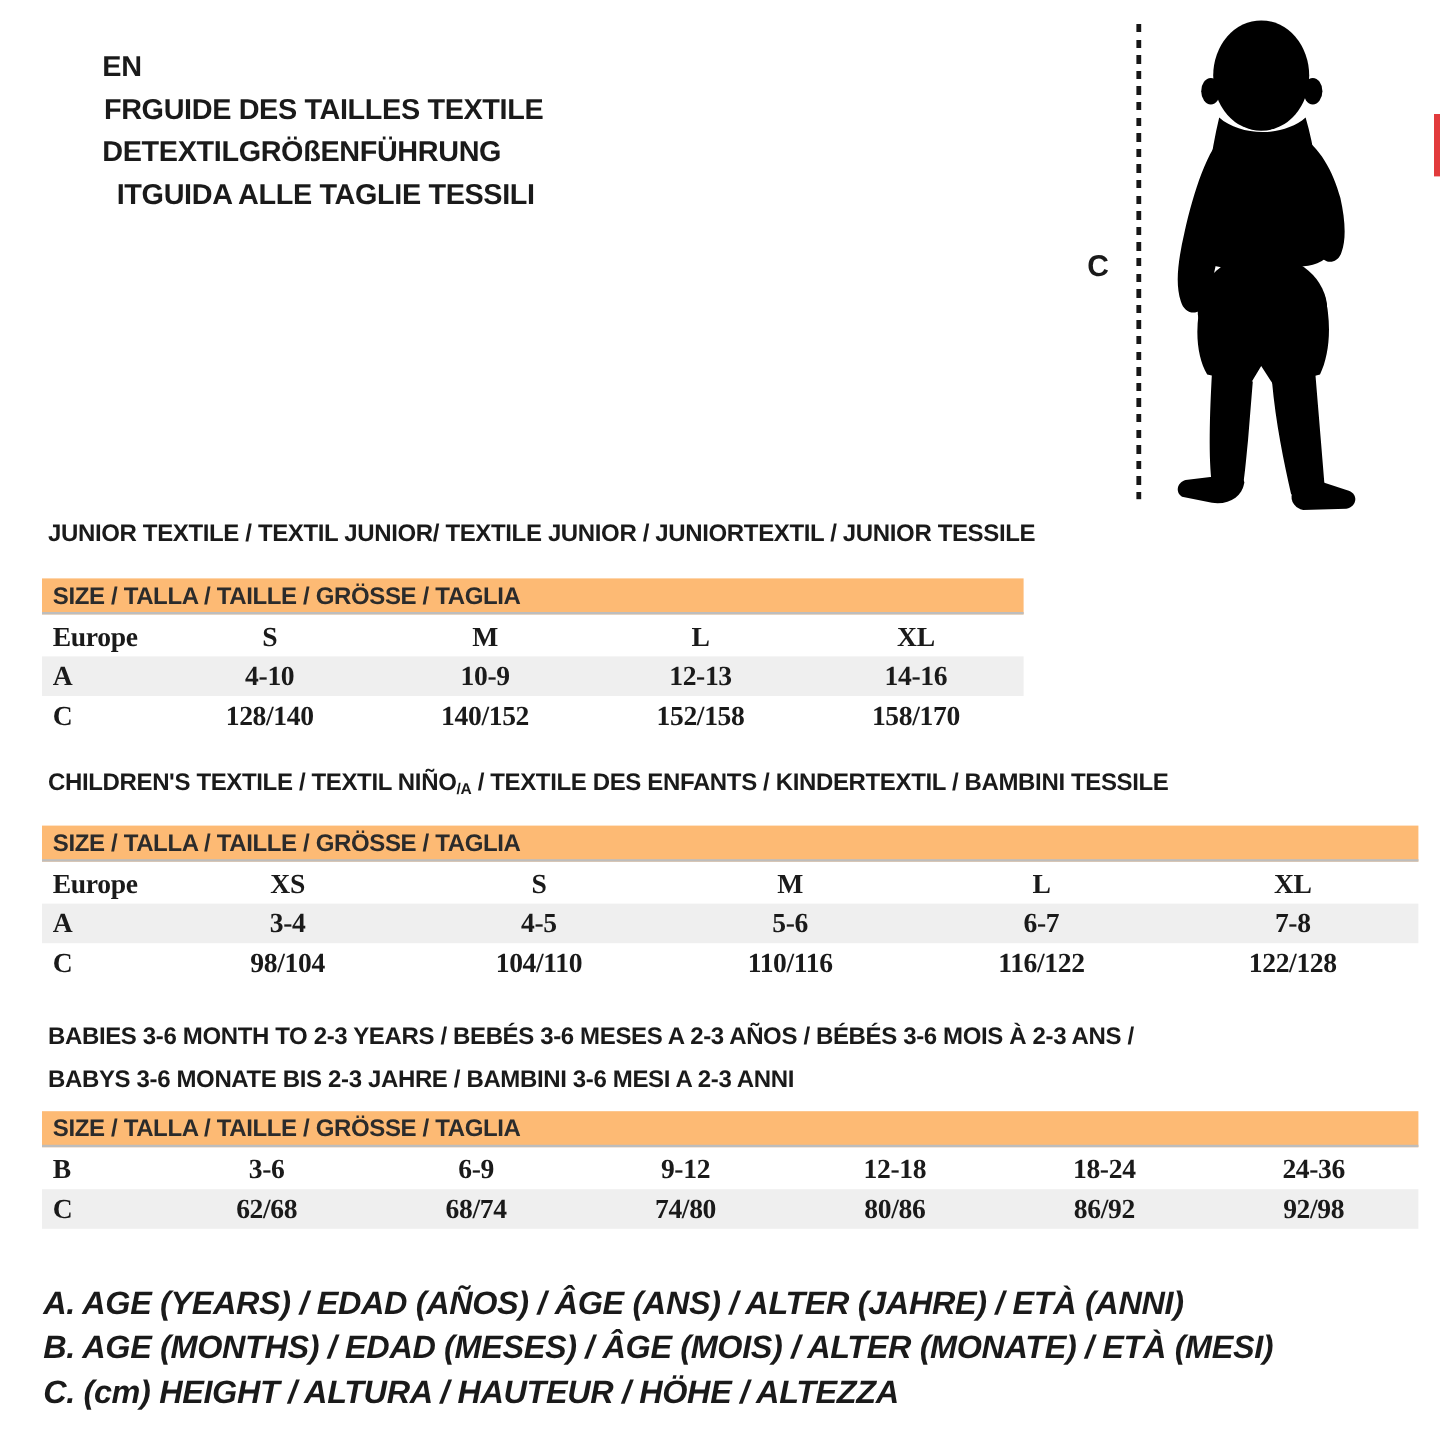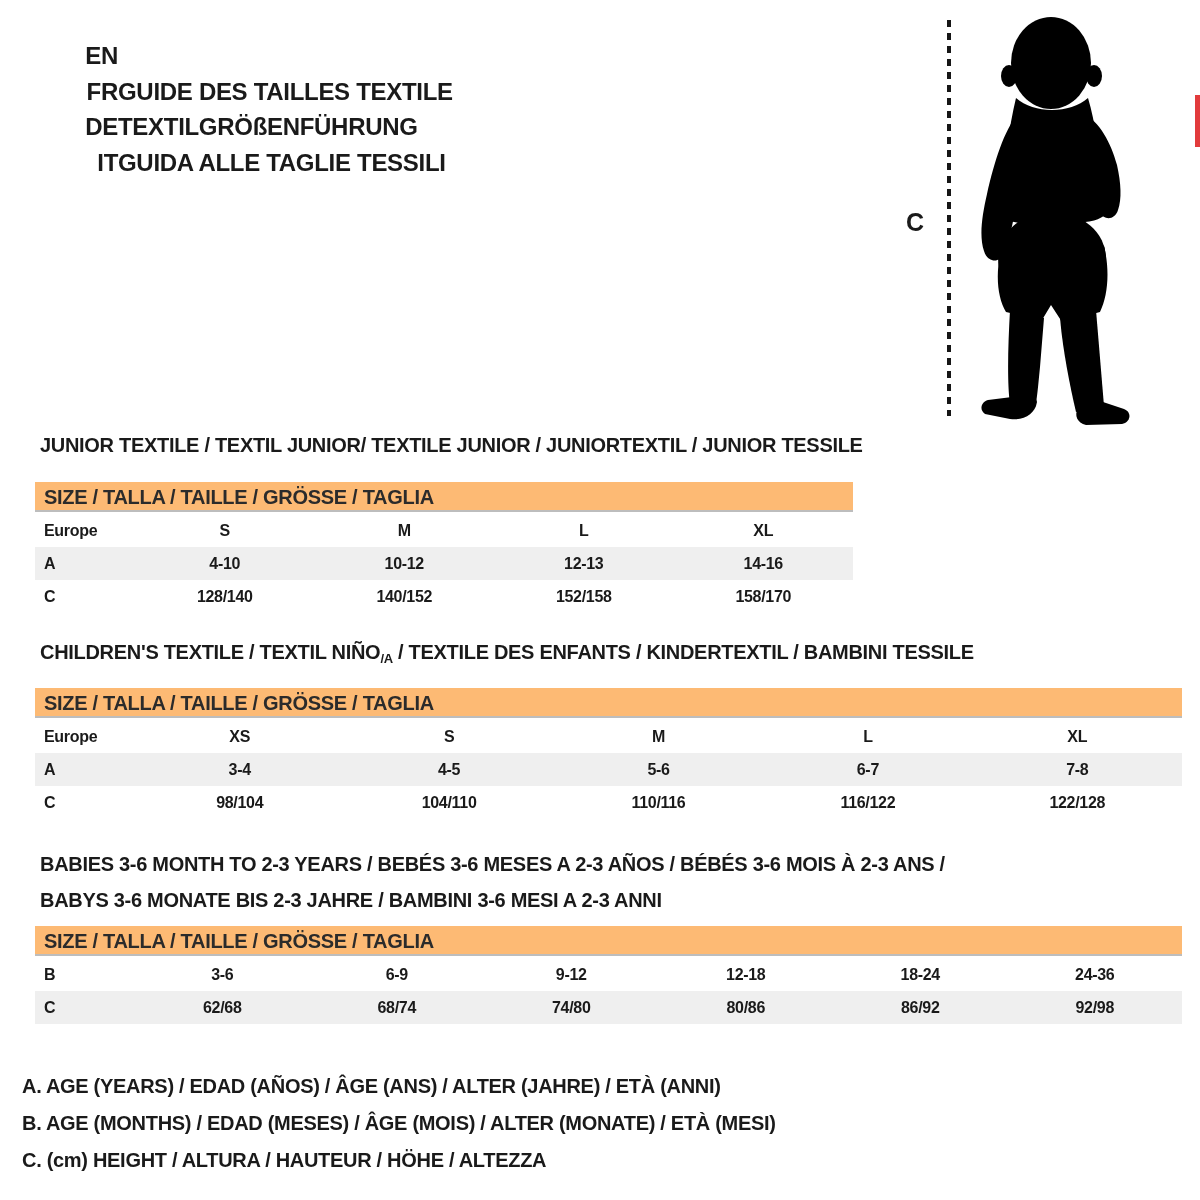--- a/index.html
+++ b/index.html
@@ -46,30 +46,30 @@
   }
   .banner-junior   { top: 482px; width: 818px; }
   .banner-children { top: 688px; width: 1147px; }
   .banner-babies   { top: 926px; width: 1147px; }
 
   .trows { position: absolute; left: 35px; }
   .rows-junior   { top: 514px; width: 818px; }
   .rows-children { top: 720px; width: 1147px; }
   .rows-babies   { top: 958px; width: 1147px; }
 
-  .trow { display: grid; height: 33px; align-items: center; font-size: 16px; }
+  .trow { display: grid; height: 33px; align-items: center; font-size: 23px; font-family: Liberation Serif, serif; }
   .grid-junior   { grid-template-columns: 100px repeat(4, 1fr); }
   .grid-children { grid-template-columns: 100px repeat(5, 1fr); }
   .grid-babies   { grid-template-columns: 100px repeat(6, 1fr); }
   .trow.shaded { background: #efefef; }
   .cell { text-align: center; white-space: nowrap; }
   .cell.label { text-align: left; padding-left: 9px; }
 
   
-  .footnotes { position: absolute; left: 22px; top: 1068px; font-size: 20px; line-height: 37px; }
+  .footnotes { position: absolute; left: 36px; top: 1068px; font-size: 27px; line-height: 37px; font-style: italic; }
   .footnote { white-space: nowrap; }
 </style>
 </head>
 <body>
 
 <div class="page">
 
   <div class="langs">
     <div class="lang-row">
       <span class="lang-code">EN</span>
@@ -115,21 +115,21 @@
     <div class="trow grid-junior">
       <span class="cell label">Europe</span>
       <span class="cell">S</span>
       <span class="cell">M</span>
       <span class="cell">L</span>
       <span class="cell">XL</span>
     </div>
     <div class="trow grid-junior shaded">
       <span class="cell label">A</span>
       <span class="cell">4-10</span>
-      <span class="cell">10-12</span>
+      <span class="cell">10-9</span>
       <span class="cell">12-13</span>
       <span class="cell">14-16</span>
     </div>
     <div class="trow grid-junior">
       <span class="cell label">C</span>
       <span class="cell">128/140</span>
       <span class="cell">140/152</span>
       <span class="cell">152/158</span>
       <span class="cell">158/170</span>
     </div>

